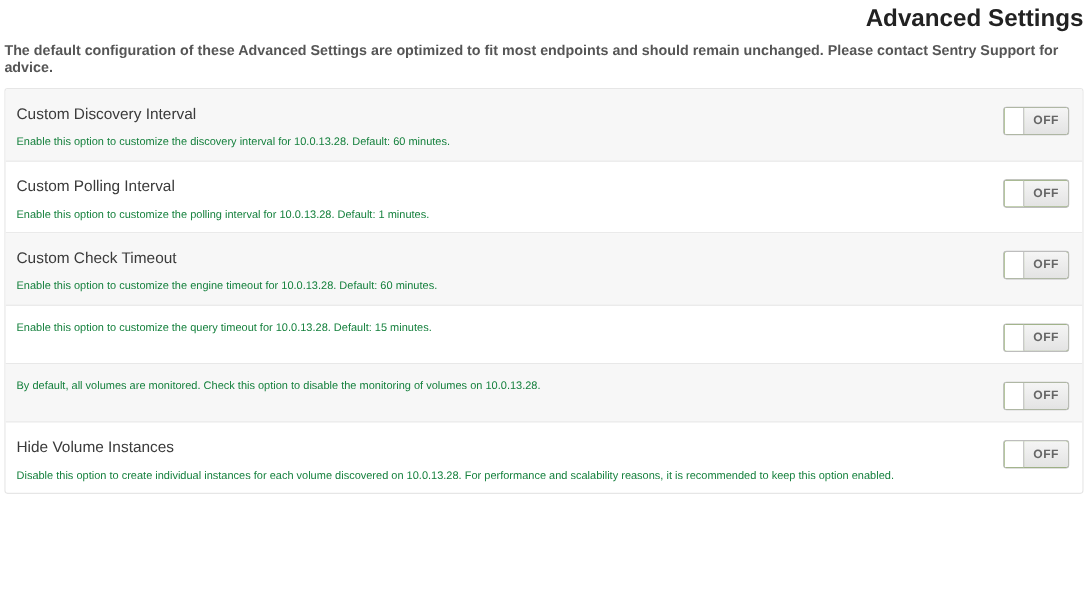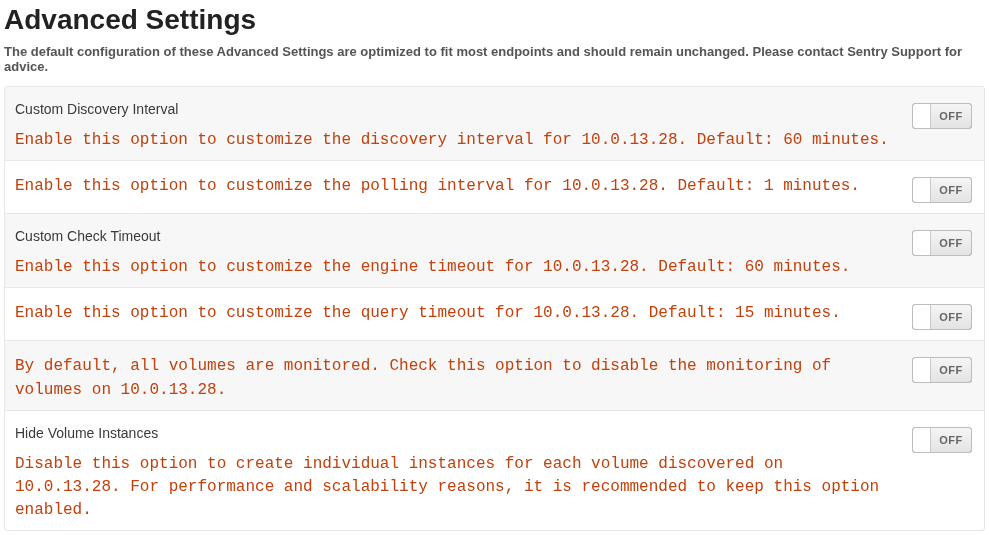--- a/index.html
+++ b/index.html
@@ -4,24 +4,25 @@
   <style>
     * { box-sizing: border-box; margin: 0; padding: 0; }
     body {
       font-family: "Helvetica Neue", Helvetica, Arial, sans-serif;
       font-size: 13px;
       color: #333;
       background: #fff;
       width: 989px;
     }
     .page-title {
-      font-size: 28px;
+      font-size: 22px;
       font-weight: 700;
       color: #222;
       padding: 4px 4px 2px 4px;
+      text-align: right;
     }
     .page-subtitle {
       font-size: 13px;
       color: #555;
       padding: 6px 4px 12px 4px;
       font-weight: bold;
     }
     .settings-list {
       border: 1px solid #e6e6e6;
       border-radius: 3px;
@@ -37,24 +38,23 @@
     .setting-row:last-child { border-bottom: none; }
     .setting-row.shaded { background: #f7f7f7; }
     .setting-text { flex: 1 1 auto; padding-right: 16px; }
     .setting-title {
       font-size: 14px;
       color: #3a3a3a;
       font-weight: 400;
       margin-bottom: 12px;
     }
     .setting-desc {
-      font-size: 16px;
-      color: #c2410c;
+      font-size: 10px;
+      color: #15803d;
       line-height: 1.45;
-      font-family: Liberation Mono, monospace;
     }
     .toggle-wrap { flex: 0 0 auto; padding-top: 2px; }
     .toggle {
       display: inline-flex;
       align-items: stretch;
       height: 26px;
       border: 1px solid #bdbdbd;
       border-radius: 3px;
       background: #4d7c0f;
       overflow: hidden;
@@ -93,20 +93,21 @@
     <div class="toggle-wrap">
       <div class="toggle">
         <div class="knob"></div>
         <div class="label">OFF</div>
       </div>
     </div>
   </div>
 
   <div class="setting-row">
     <div class="setting-text">
+      <div class="setting-title">Custom Polling Interval</div>
       <div class="setting-desc">Enable this option to customize the polling interval for 10.0.13.28. Default: 1 minutes.</div>
     </div>
     <div class="toggle-wrap">
       <div class="toggle">
         <div class="knob"></div>
         <div class="label">OFF</div>
       </div>
     </div>
   </div>
 

